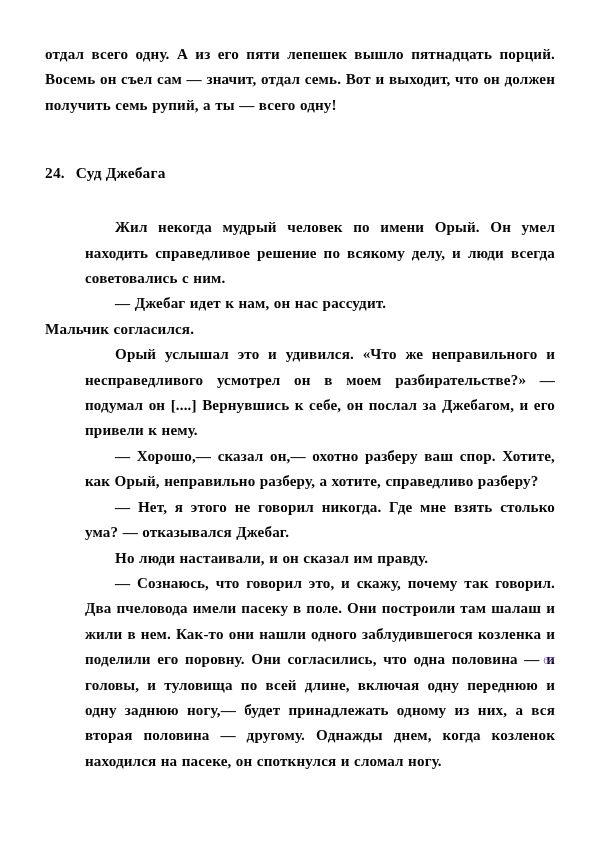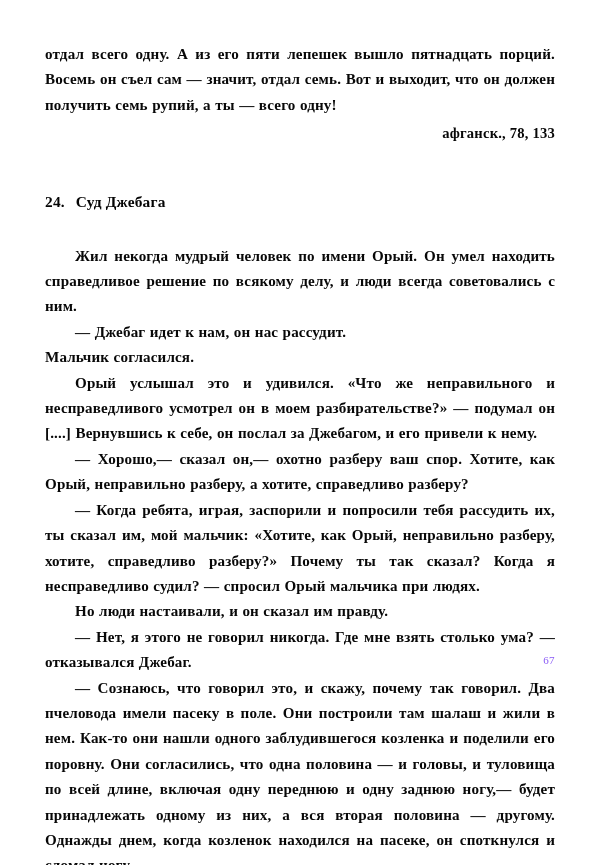--- a/index.html
+++ b/index.html
@@ -36,20 +36,21 @@
     line-height: 25.4px;
     font-weight: bold;
     text-align: justify;
     text-justify: inter-word;
     letter-spacing: 0.15px;
     word-spacing: 0.5px;
     color: #080808;
   }
   .para.indent {
     text-indent: 30px;
+    margin-left: 40px;
   }
   .para.no-indent {
     text-indent: 0;
   }
 
   
   .source-ref {
     margin: 0;
     margin-top: 3px;
     font-size: 14.6px;
@@ -94,33 +95,31 @@
 </style>
 </head>
 <body>
 
 <div class="page">
 
   <div class="text-column">
 
     <p class="para no-indent">отдал всего одну. А из его пяти лепешек вышло пятнадцать порций. Восемь он съел сам — значит, отдал  семь. Вот и выходит, что он должен получить семь рупий, а ты — всего одну!</p>
 
-    <p class="source-ref">афганск., 78, 133</p>
 
     <h2 class="section-heading">
       <span class="num">24.</span><span>Суд Джебага</span>
     </h2>
 
     <p class="para indent">Жил некогда мудрый человек по имени Орый. Он умел находить справедливое решение по всякому делу, и люди всегда советовались с ним.</p>
     <p class="para indent">— Джебаг идет к нам, он нас рассудит.</p>
     <p class="para no-indent">Мальчик согласился.</p>
     <p class="para indent">Орый услышал это и удивился. «Что  же  неправильного  и несправедливого усмотрел он в моем разбирательстве?» — подумал он [....] Вернувшись к себе, он послал за Джебагом, и его привели к нему.</p>
     <p class="para indent">— Хорошо,— сказал он,— охотно разберу ваш спор. Хотите, как Орый, неправильно разберу, а хотите,  справедливо  разберу?</p>
-    <p class="para indent">— Когда ребята, играя, заспорили и попросили тебя рассудить их, ты сказал им, мой мальчик: «Хотите, как Орый, неправильно  разберу,  хотите,  справедливо  разберу?»  Почему ты так сказал? Когда  я  несправедливо   судил? — спросил  Орый мальчика при людях.</p>
+    <p class="para indent">— Нет, я этого не говорил никогда. Где мне взять столько ума? — отказывался Джебаг.</p>
     <p class="para indent">Но люди настаивали, и он сказал им правду.</p>
-    <p class="para indent">— Нет, я этого не говорил никогда. Где мне взять столько ума? — отказывался Джебаг.</p>
     <p class="para indent">— Сознаюсь, что говорил это, и  скажу,  почему  так  говорил. Два пчеловода имели пасеку в поле. Они построили там шалаш и жили в нем. Как-то они нашли одного заблудившегося козленка и поделили его поровну. Они согласились, что одна половина — и головы, и туловища по всей  длине,  включая  одну переднюю и одну заднюю ногу,— будет принадлежать одному из них, а вся вторая половина — другому. Однажды днем, когда козленок находился на пасеке, он споткнулся  и  сломал  ногу.</p>
 
   </div>
 
   <div class="page-number">67</div>
 
 </div>
 
 </body></html>

